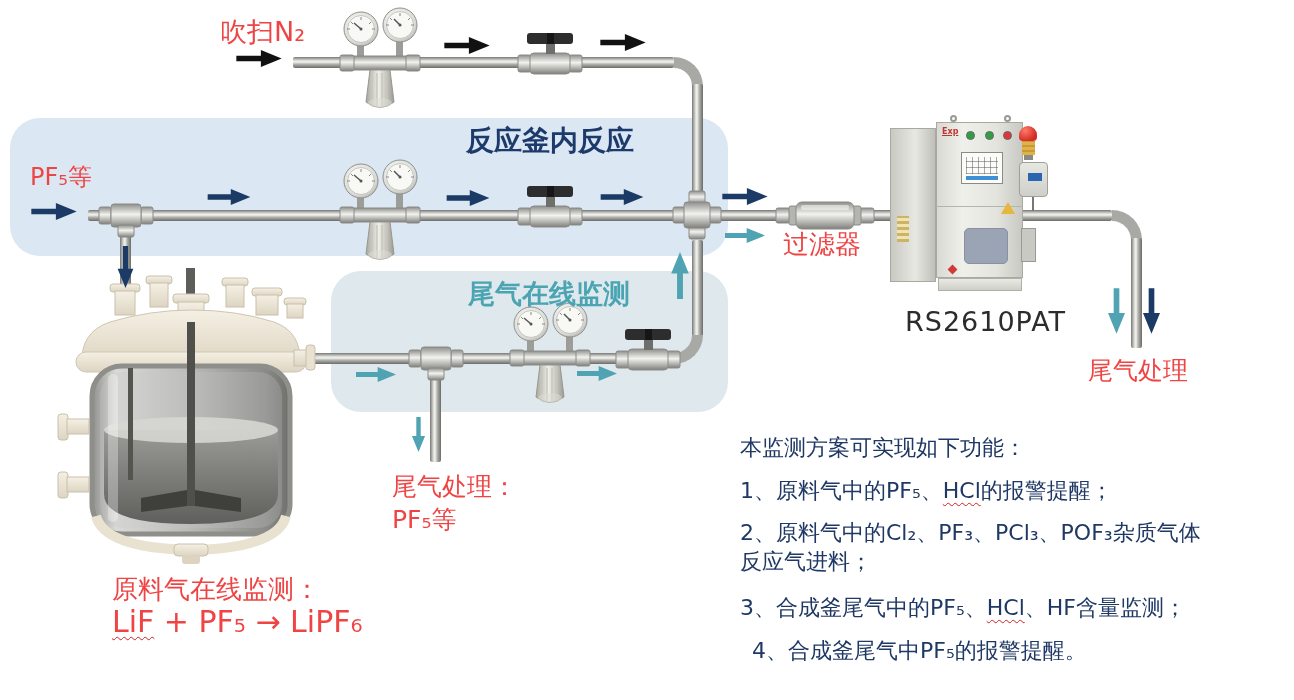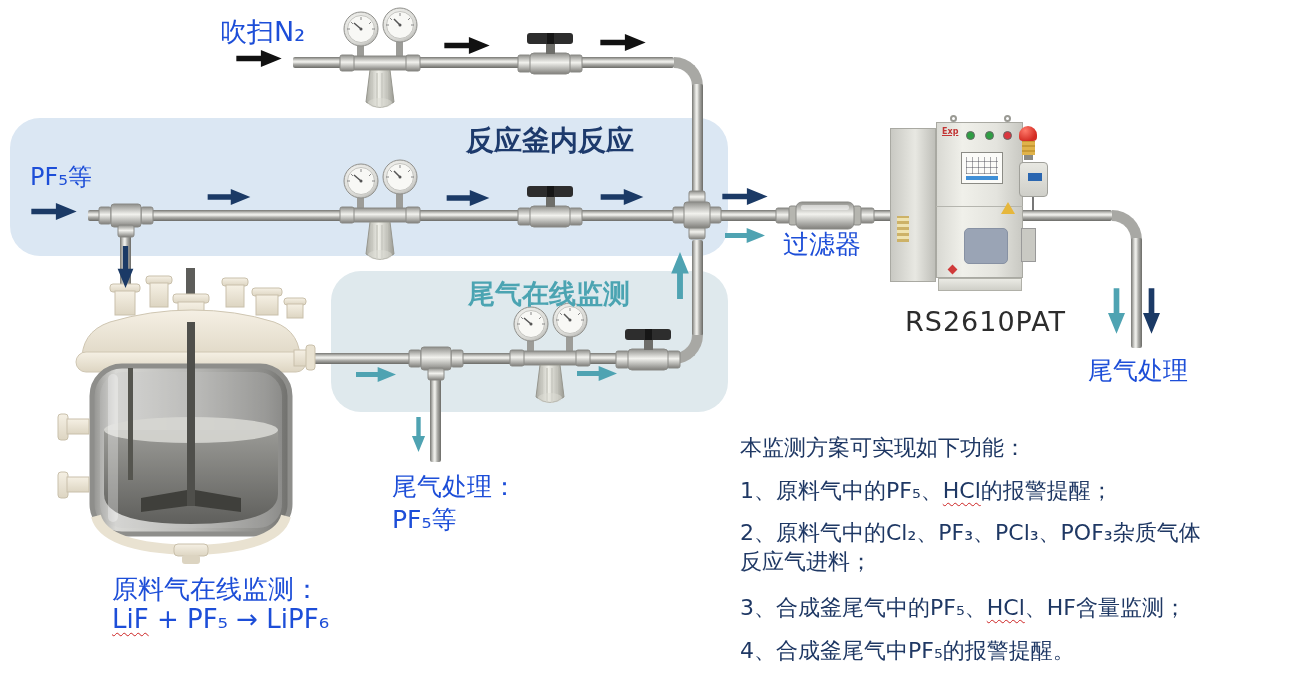--- a/index.html
+++ b/index.html
@@ -10,21 +10,21 @@
   .pipe-h { position:absolute; height:11px; z-index:2; border-radius:2px;
             background:linear-gradient(180deg,#767672,#d8d8d4 30%,#f4f4f0 45%,#b2b2ae 65%,#6b6b67); }
   .pipe-v { position:absolute; width:11px; z-index:2; border-radius:2px;
             background:linear-gradient(90deg,#767672,#d8d8d4 30%,#f4f4f0 45%,#b2b2ae 65%,#6b6b67); }
   .elb    { position:absolute; box-sizing:border-box; border:0 solid #a8a8a4; z-index:2; }
   .elb.tr { border-top-width:11px; border-right-width:11px; border-top-right-radius:30px; }
   .elb.br { border-bottom-width:11px; border-right-width:11px; border-bottom-right-radius:30px; }
 
   .cmp    { position:absolute; z-index:3; overflow:visible; }
   .arrow  { position:absolute; z-index:5; }
-  .lbl    { position:absolute; z-index:6; white-space:nowrap; color:#1d4ed8; }
+  .lbl    { position:absolute; z-index:6; white-space:nowrap; color:#ef4444; }
   .sp     { text-decoration-line:underline; text-decoration-style:wavy;
             text-decoration-color:#cc2222; text-decoration-thickness:1px; text-underline-offset:4px; }
 
   
   .cabinet { position:absolute; left:890px; top:118px; width:162px; height:176px; z-index:4; }
   .cabinet div { position:absolute; box-sizing:border-box; }
   .cab-left  { left:0; top:10px; width:46px; height:154px; border:1px solid #a9a9a2;
                background:linear-gradient(90deg,#c9c9c3,#e8e8e2 55%,#bfbfb9); }
   .cab-louv  { left:7px; top:98px; width:12px; height:26px;
                background:repeating-linear-gradient(0deg,#cdb267 0 3px,#efe3b0 3px 6px); }
@@ -338,25 +338,25 @@
   <div class="lbl" style="left:220px;top:14px;font-size:27px">吹扫N₂</div>
   <div class="lbl" style="left:30px;top:161px;font-size:24px">PF₅等</div>
   <div class="lbl" style="left:466px;top:122px;font-size:28px;font-weight:bold;color:#1d3a6c">反应釜内反应</div>
   <div class="lbl" style="left:468px;top:276px;font-size:27px;font-weight:bold;color:#4ba4b2">尾气在线监测</div>
   <div class="lbl" style="left:783px;top:227px;font-size:26px">过滤器</div>
   <div class="lbl" style="left:905px;top:306px;font-size:27px;color:#2c2c2c;letter-spacing:1px">RS2610PAT</div>
   <div class="lbl" style="left:1088px;top:354px;font-size:25px">尾气处理</div>
   <div class="lbl" style="left:392px;top:470px;font-size:25px">尾气处理：</div>
   <div class="lbl" style="left:392px;top:503px;font-size:25px">PF₅等</div>
   <div class="lbl" style="left:112px;top:572px;font-size:26px">原料气在线监测：</div>
-  <div class="lbl" style="left:112px;top:604px;font-size:26px">
+  <div class="lbl" style="left:112px;top:604px;font-size:30px">
     <span class="sp">LiF</span><span> + PF₅ → LiPF₆</span>
   </div>
 
   <div class="lbl" style="left:740px;top:434px;width:548px;font-size:22px;line-height:1.3;color:#1f3864;white-space:normal">
     <p style="margin:0 0 14px 0">本监测方案可实现如下功能：</p>
     <p style="margin:0 0 14px 0"><span>1、原料气中的PF₅、</span><span class="sp">HCl</span><span>的报警提醒；</span></p>
     <p style="margin:9px 0 18px 0"><span>2、原料气中的Cl₂、PF₃、PCl₃、POF₃杂质气体</span><br><span>反应气进料；</span></p>
     <p style="margin:0 0 14px 0"><span>3、合成釜尾气中的PF₅、</span><span class="sp">HCl</span><span>、HF含量监测；</span></p>
-    <p style="margin:0">4、合成釜尾气中PF₅的报警提醒。</p>
+    <p style="margin:12px">4、合成釜尾气中PF₅的报警提醒。</p>
   </div>
 
 </div>
 
 </body></html>

